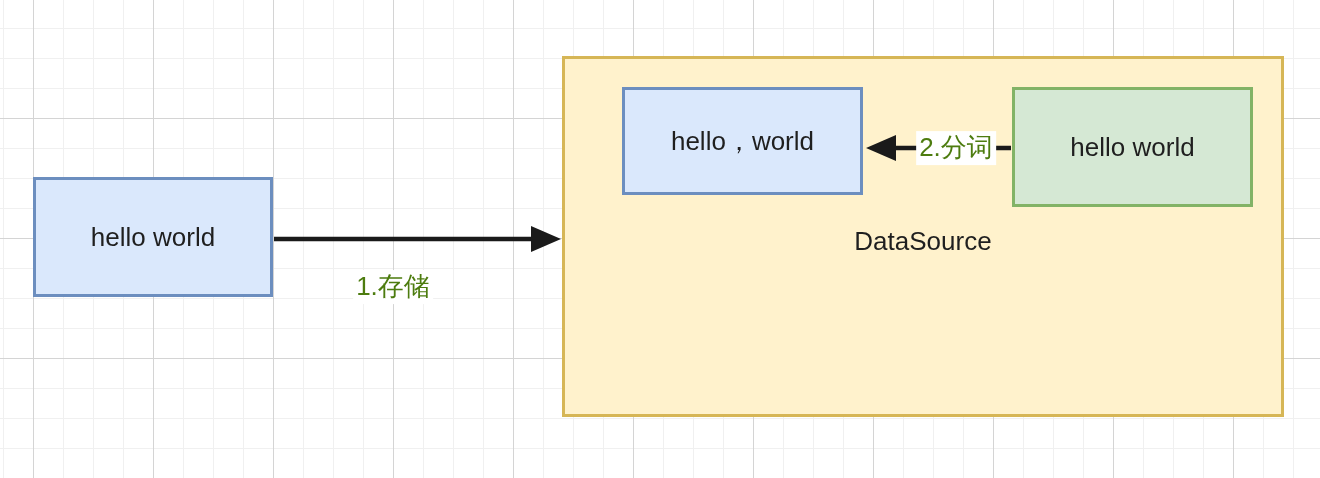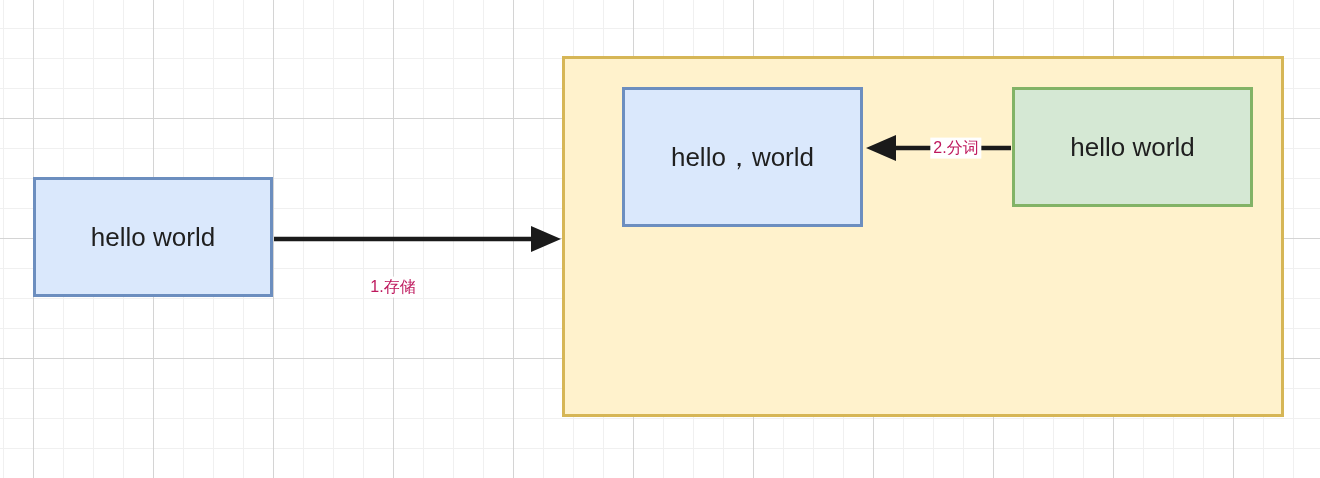--- a/index.html
+++ b/index.html
@@ -43,21 +43,21 @@
     position: absolute;
     box-sizing: border-box;
     left: 562px;
     top: 56px;
     width: 722px;
     height: 361px;
     background: #fff2cc;
     border: 3px solid #d6b656;
   }
   #source-node   { left: 33px;   top: 177px; width: 240px; height: 120px; }
-  #segmented-node{ left: 622px;  top: 87px;  width: 241px; height: 140px; }
+  #segmented-node{ left: 622px;  top: 87px;  width: 241px; height: 108px; }
   #raw-node      { left: 1012px; top: 87px;  width: 241px; height: 120px; }
   .container-label {
     position: absolute;
     left: 923px;
     top: 241px;
     transform: translate(-50%, -50%);
     font-size: 26px;
     color: #1f1f1f;
     white-space: nowrap;
   }
@@ -67,34 +67,35 @@
     top: 0;
     width: 1320px;
     height: 478px;
     pointer-events: none;
   }
   .edge-label {
     position: absolute;
     transform: translate(-50%, -50%);
     background: #ffffff;
     padding: 0 3px;
-    font-size: 16px;
-    color: #be185d;
+    font-size: 26px;
+    color: #4d7c0f;
     white-space: nowrap;
     line-height: 1.3;
   }
   #store-edge-label   { left: 393px; top: 239px; margin-top: 48px; }
   #segment-edge-label { left: 956px; top: 148px; }
 </style>
 </head>
 <body>
 
 <div class="canvas">
 
   <div class="container-yellow"></div>
+  <div class="container-label">DataSource</div>
 
   <svg class="edges-layer" viewBox="0 0 1320 478" xmlns="http://www.w3.org/2000/svg">
     <g>
       <line x1="274" y1="239" x2="534" y2="239" stroke="#1a1a1a" stroke-width="4.5"></line>
       <polygon points="561,239 531,226 531,252" fill="#1a1a1a"></polygon>
     </g>
     <g>
       <line x1="1011" y1="148" x2="893" y2="148" stroke="#1a1a1a" stroke-width="4.5"></line>
       <polygon points="866,148 896,135 896,161" fill="#1a1a1a"></polygon>
     </g>

